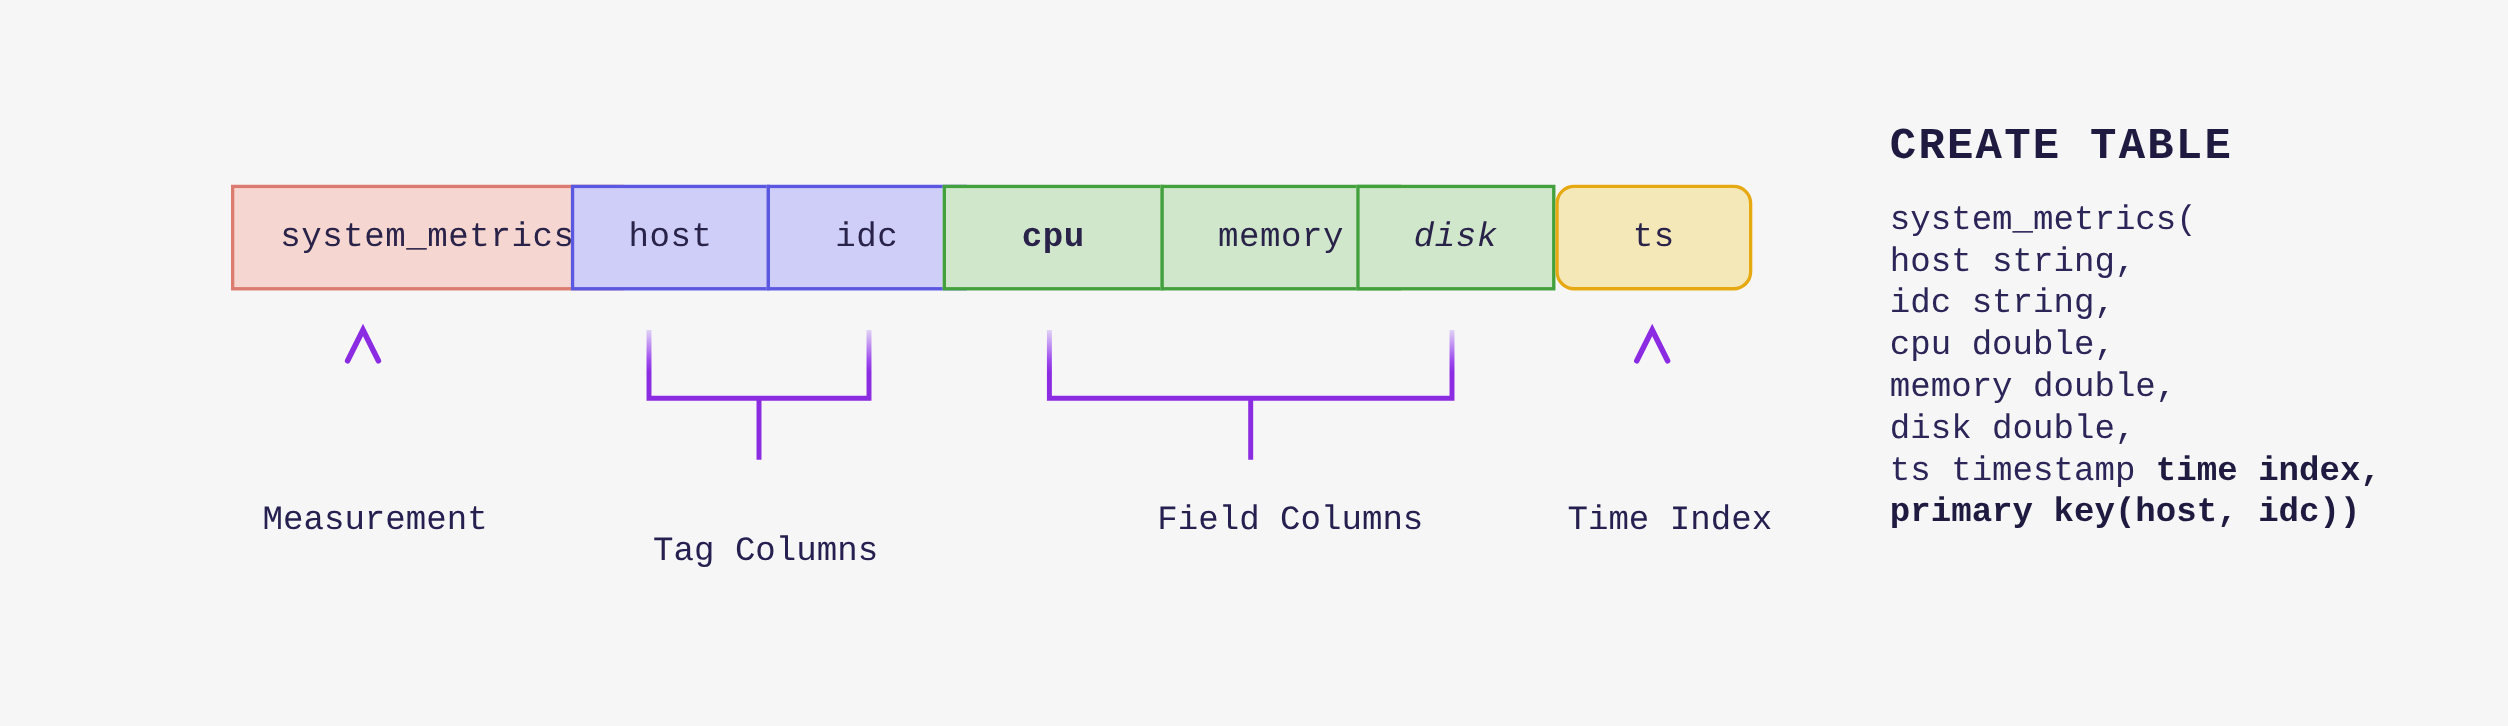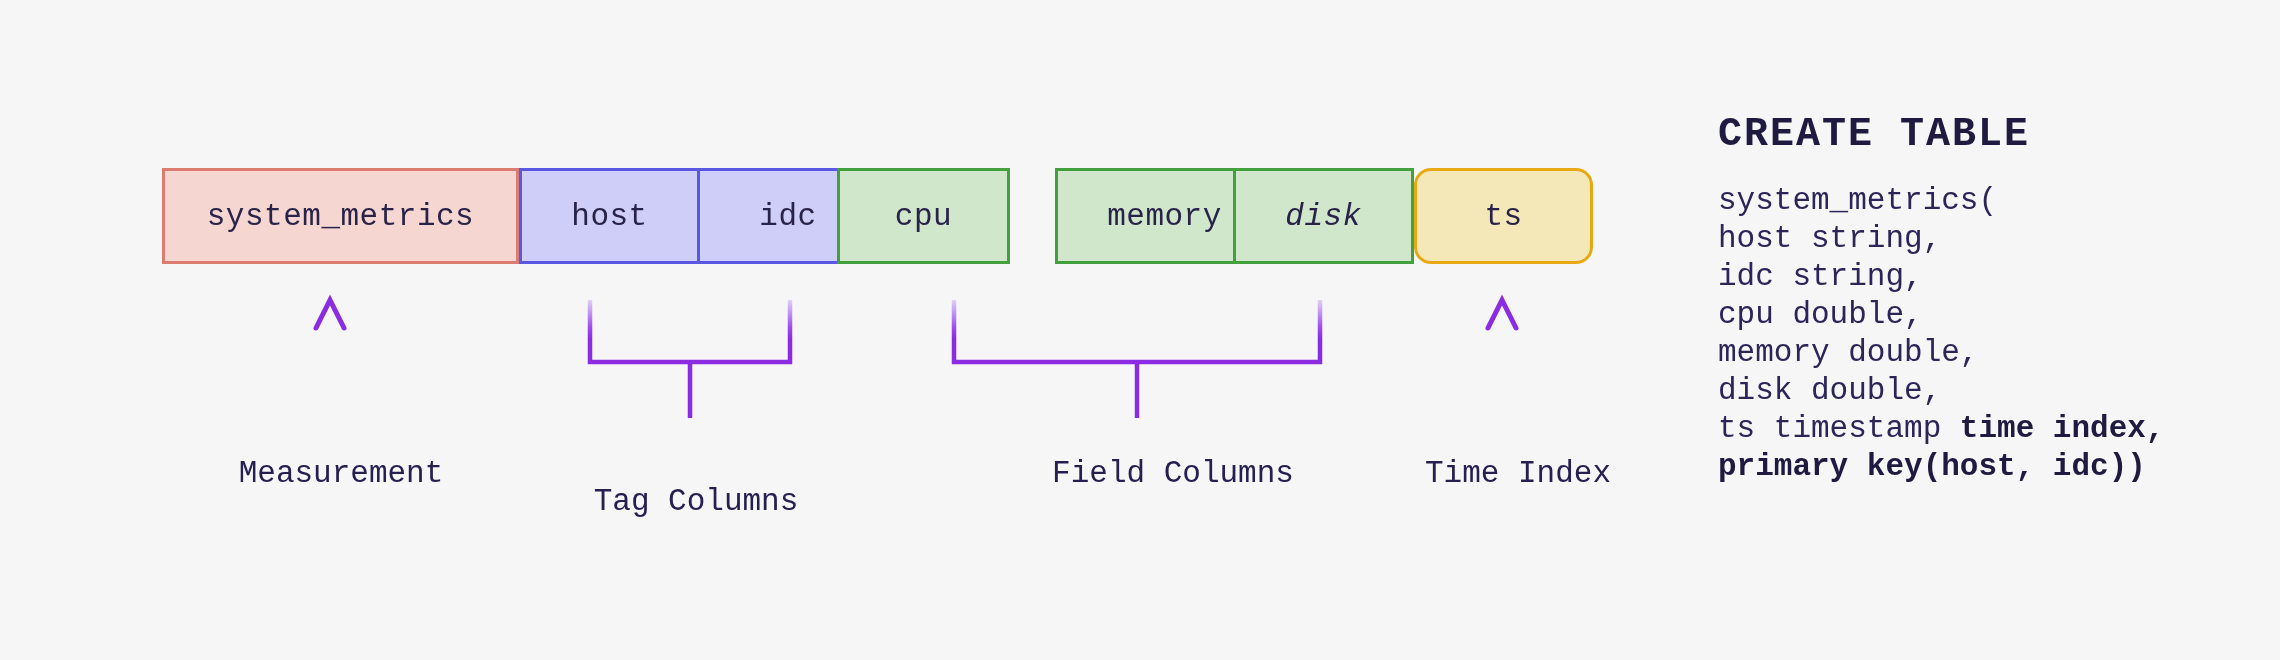--- a/index.html
+++ b/index.html
@@ -20,21 +20,21 @@
     box-sizing: border-box;
     border: 3px solid;
     display: flex;
     align-items: center;
     justify-content: center;
     font-size: 31px;
     letter-spacing: 0.5px;
     color: #2a2349;
     white-space: nowrap;
   }
-  .box.measurement { background: #f5d6d0; border-color: #dc7b70; }
+  .box.measurement { background: #f5d6d0; border-color: #dc7b70; margin-left: 48px; }
   .box.tag         { background: #cfcef8; border-color: #5a57e0; }
   .box.field       { background: #d0e7cb; border-color: #42a13c; }
   .box.time        { background: #f4e7b8; border-color: #e6a912; border-radius: 17px; }
   
   .conn { position: absolute; }
   
   .lbl {
     position: absolute;
     top: 456px;
     transform: translateX(-50%);
@@ -61,21 +61,21 @@
   .sql-line .b { font-weight: 700; color: #1f1a40; }
 </style>
 </head>
 <body>
 
 <div class="stage">
 
   <div class="box measurement" style="left:162px;  width:357px;">system_metrics</div>
   <div class="box tag" style="left:519px;  width:181px;text-align:right;">host</div>
   <div class="box tag" style="left:697px;  width:182px;">idc</div>
-  <div class="box field" style="left:837px;  width:173px;">cpu</div>
+  <div class="box field" style="left:857px;  width:201px;font-weight:bold;">cpu</div>
   <div class="box field" style="left:1055px; width:219px;">memory</div>
   <div class="box field" style="left:1233px; width:181px;font-style:italic;">disk</div>
   <div class="box time" style="left:1414px; width:179px;">ts</div>
 
   <svg class="conn" style="left:310px; top:292px;" width="40" height="126" viewBox="0 0 40 126">
     <defs>
       <linearGradient id="agrad1" x1="0" y1="0" x2="0" y2="1">
         <stop offset="0%" stop-color="#7e1fd4"></stop>
         <stop offset="25%" stop-color="#8b2ce2"></stop>
         <stop offset="100%" stop-color="#e4daf7"></stop>

